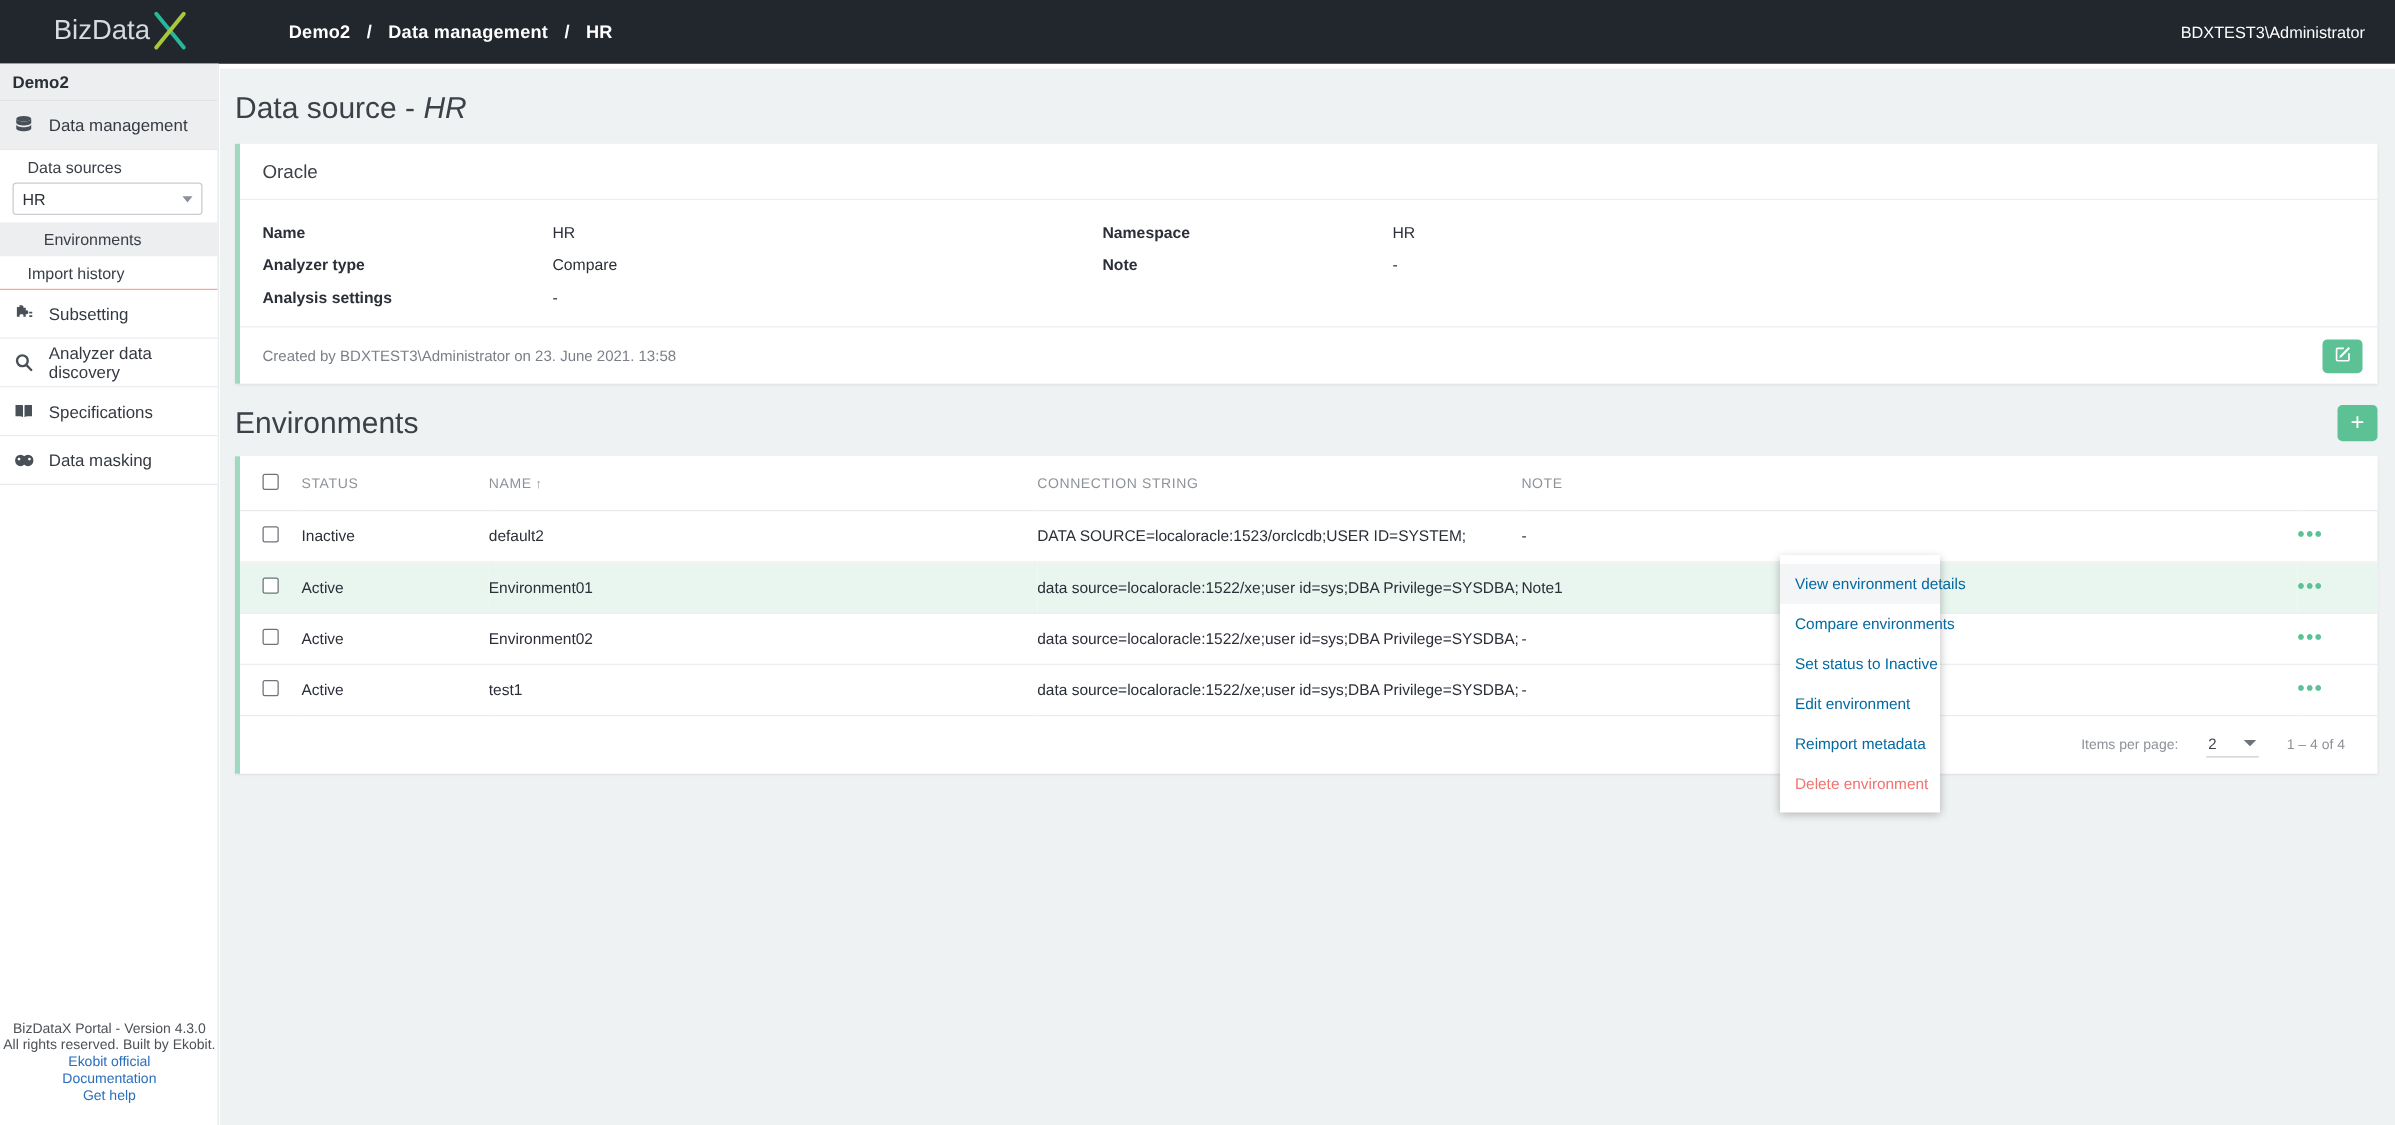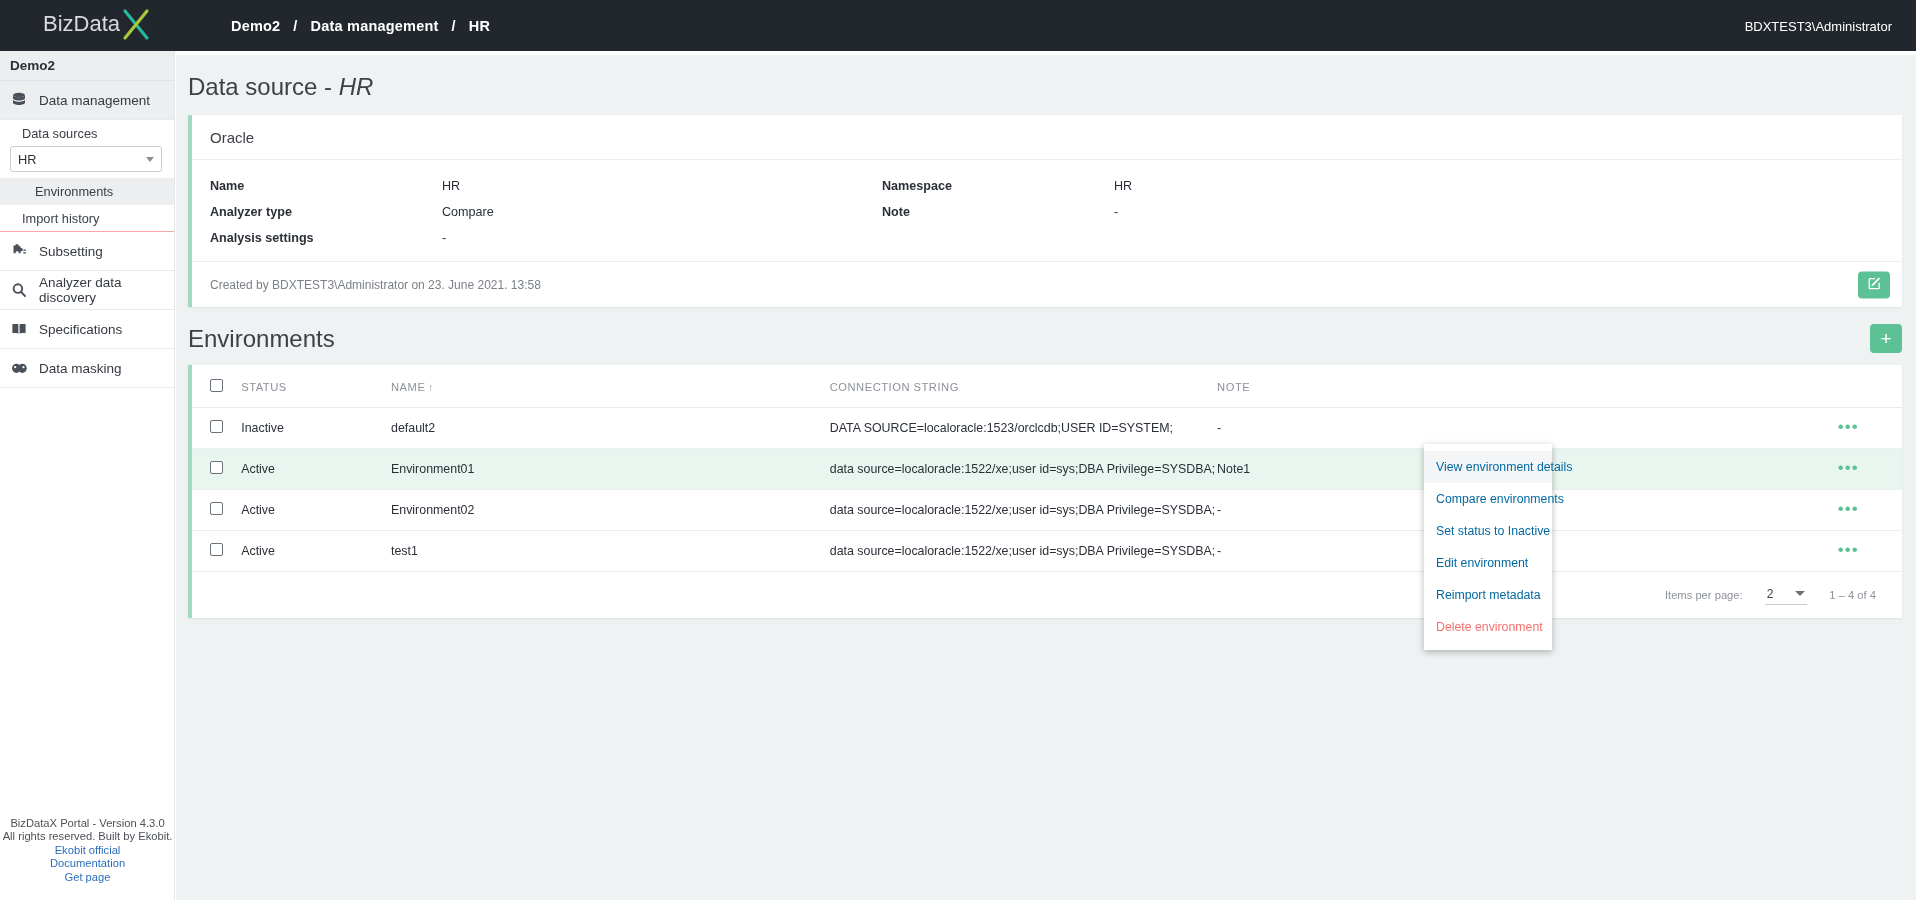--- a/index.html
+++ b/index.html
@@ -323,21 +323,21 @@
       </svg>
     </span>
     <span>Data masking</span>
   </div>
 
   <div class="sb-footer">
     <div>BizDataX Portal - Version 4.3.0</div>
     <div>All rights reserved. Built by Ekobit.</div>
     <a>Ekobit official</a>
     <a>Documentation</a>
-    <a>Get page</a>
+    <a>Get help</a>
   </div>
 </div>
 
 <div class="main">
 
   <div class="page-title">
     <span>Data source - </span><em>HR</em>
   </div>
 
   <div class="card">

